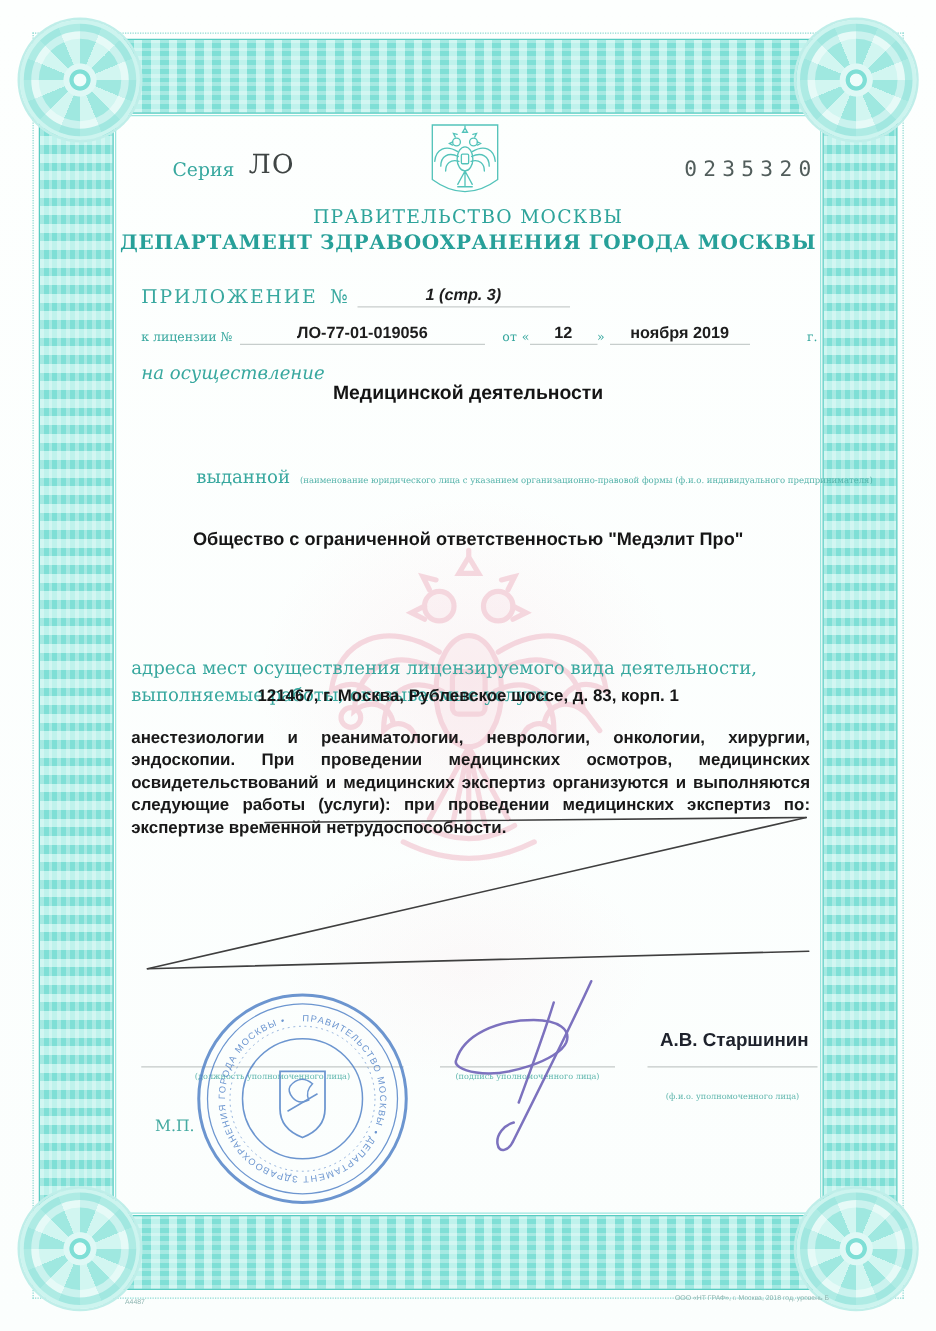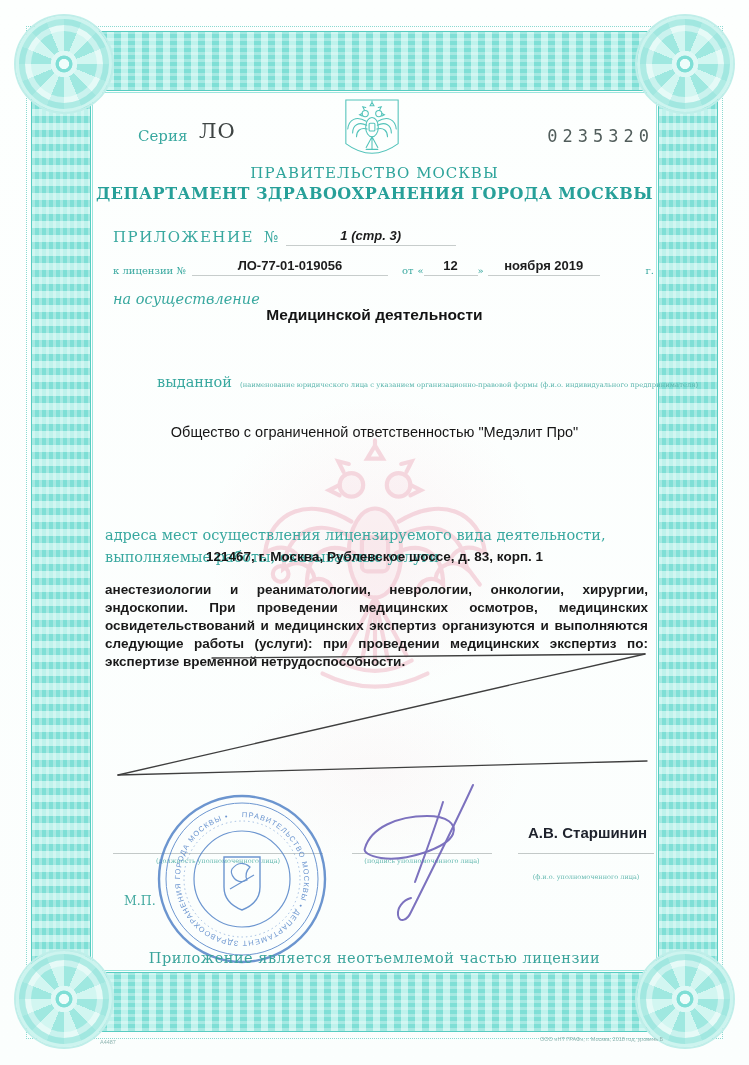--- a/index.html
+++ b/index.html
@@ -62,21 +62,21 @@
   .license-row{left:113px;top:258px;width:541px;}
   .license-row .lbl{font-size:10px;}
 
   .activity-label{left:113px;top:291px;font-size:14.5px;font-style:italic;}
   .activity-title{left:0;top:306px;width:100%;text-align:center;font-weight:700;font-size:15.5px;color:#141414;}
   .activity-note{left:105px;top:327px;width:540px;text-align:center;font-weight:600;font-size:13px;line-height:1.42;color:#1b1b1b;}
 
   .issued-row{left:113px;top:373px;white-space:nowrap;margin-left:44px;}
   .issued-label{font-size:14.5px;}
   .issued-caption{font-size:6.8px;color:#55b3aa;margin-left:8px;font-family:"DejaVu Serif",serif;}
-  .organization{left:0;top:424px;width:100%;text-align:center;font-weight:400;font-size:14.5px;color:#161616;}
+  .organization{left:0;top:424px;width:100%;text-align:center;font-weight:700;font-size:14.5px;color:#161616;}
 
   .addresses-label{left:105px;top:524px;width:548px;font-size:14.5px;line-height:1.55;}
   .address-value{left:0;top:549px;width:100%;text-align:center;font-weight:700;font-size:13.5px;color:#161616;}
   .works{left:105px;top:581px;width:543px;font-weight:700;font-size:13.5px;line-height:18px;text-align:justify;color:#191919;}
 
   .position-title{left:113px;top:778px;width:205px;font-weight:700;font-size:14px;line-height:1.28;color:#20242e;}
   .fill-line{position:absolute;border-top:1px solid #c3c9c8;height:0;}
   .cap{position:absolute;font-family:"DejaVu Serif",serif;font-size:6.5px;color:#63b8af;text-align:center;}
   .signer-name{left:505px;top:824px;width:165px;text-align:center;font-weight:700;font-size:15px;color:#1e222c;}
   .mp-label{left:124px;top:893px;font-size:12.5px;color:#44aaa1;}
@@ -223,17 +223,16 @@
       <path d="M 74,96 l 24,-14" stroke-width="1.2"></path>
       <circle cx="86" cy="86" r="58" stroke-width=".6" stroke-dasharray="1.5 3"></circle>
     </g>
     <text font-family="Liberation Sans, sans-serif" font-size="7.4" fill="#4d7fc6" letter-spacing="1">
       <textPath href="#stampRing">ПРАВИТЕЛЬСТВО МОСКВЫ  •  ДЕПАРТАМЕНТ ЗДРАВООХРАНЕНИЯ ГОРОДА МОСКВЫ  •</textPath>
     </text>
   </svg>
 
   <span class="abs teal mp-label">М.П.</span>
 
-  <div class="abs teal footer-note">Приложение является неотъемлемой частью лицензии</div>
   <span class="code code-left">А4487</span>
   <span class="code code-right">ООО «НТ ГРАФ», г. Москва, 2018 год, уровень Б</span>
 
 </div>
 
 </body></html>

